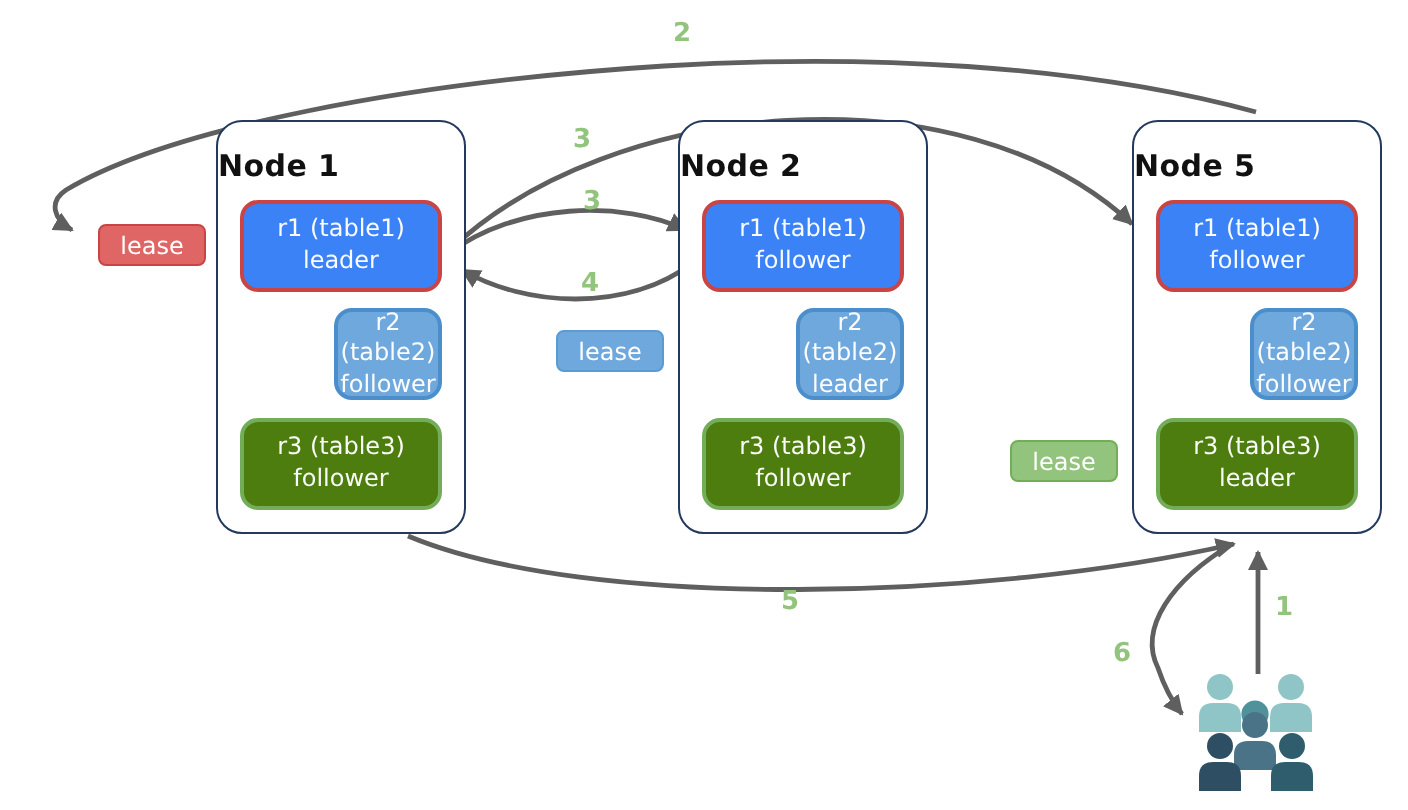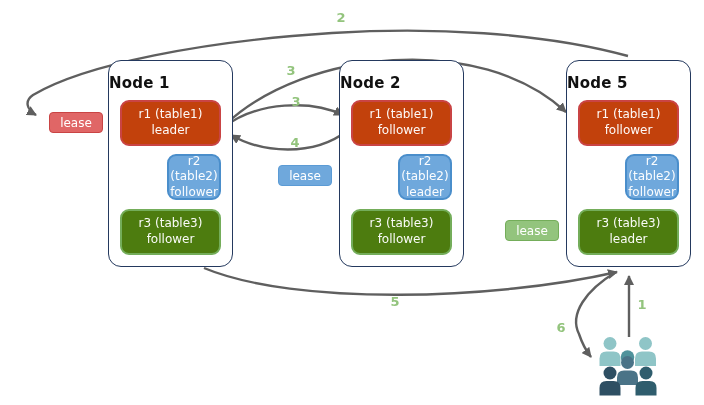--- a/index.html
+++ b/index.html
@@ -15,21 +15,21 @@
   .node-title{
     position:absolute;top:13px;left:0;width:100%;text-align:left;
     font-size:15px;font-weight:bold;color:#111111;letter-spacing:.2px;
   }
   .replica{
     position:absolute;left:11px;right:11px;height:46px;border-radius:9px;
     box-sizing:border-box;display:flex;flex-direction:column;align-items:center;
     justify-content:center;color:rgba(255,255,255,.97);font-size:12px;line-height:1.3;
     text-align:center;
   }
-  .replica.red{background:#c2410c;border:2px solid #c94444;}
+  .replica.red{background:#3b82f6;border:2px solid #c94444;}
   .replica.blue{background:#6fa8dc;border:2px solid #4a8ecb;}
   .replica.green{background:#4d7c0f;border:2px solid #74ad5a;}
   .r1{top:39px;} .r2{top:93px;margin-left:47px;} .r3{top:148px;}
   .lease{
     position:absolute;width:54px;height:21px;border-radius:4px;box-sizing:border-box;
     display:flex;align-items:center;justify-content:center;color:#ffffff;font-size:12px;
   }
   .lease.red{background:#e06666;border:1.5px solid #c94444;left:49px;top:112px;}
   .lease.blue{background:#6fa8dc;border:1.5px solid #5b9bd5;left:278px;top:165px;}
   .lease.green{background:#93c47d;border:1.5px solid #74ad5a;left:505px;top:220px;}

